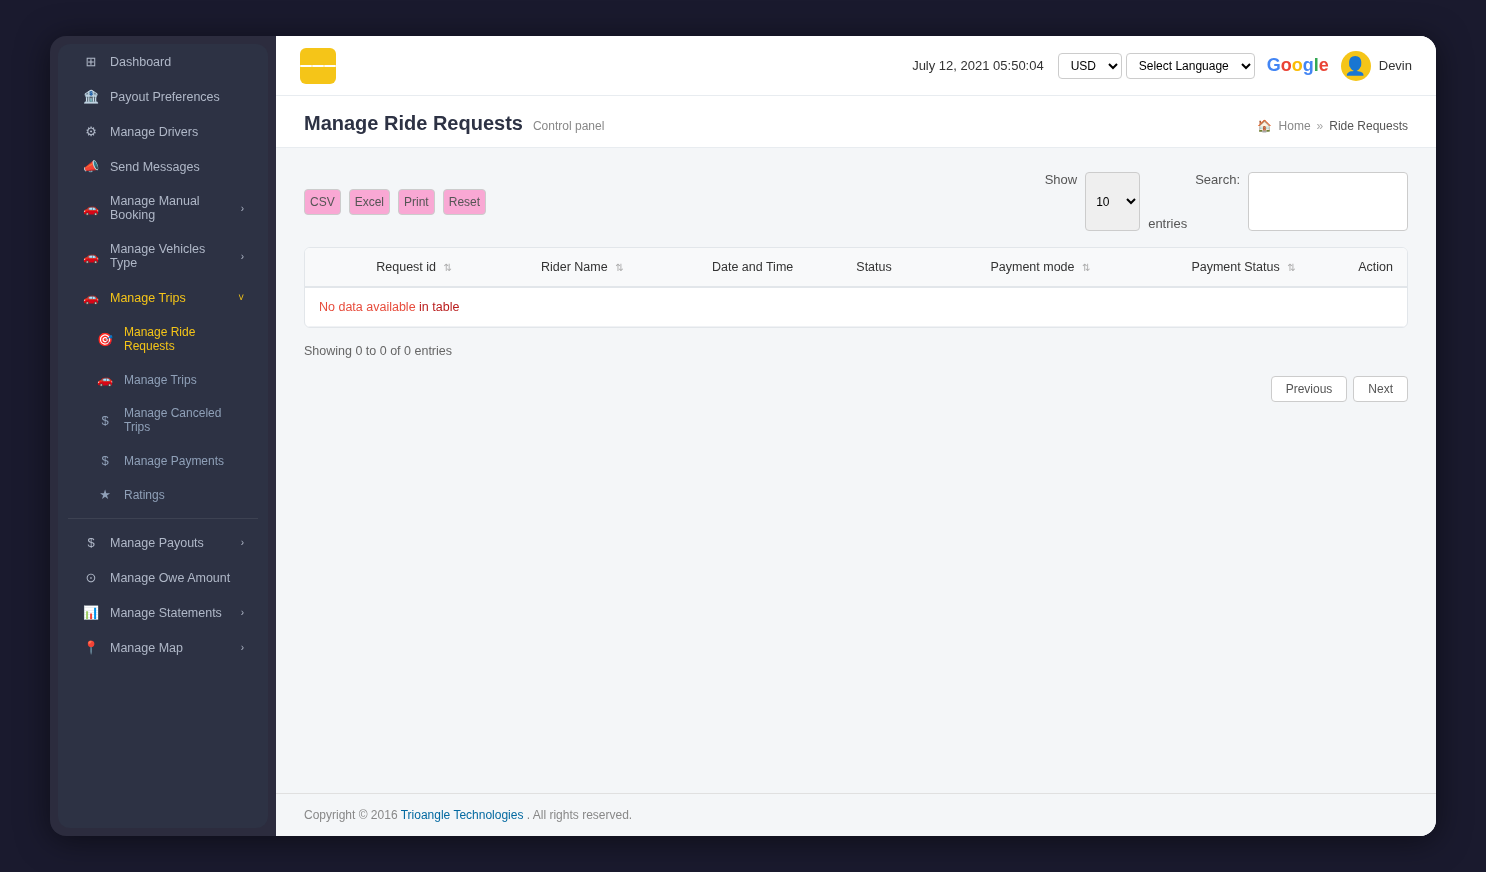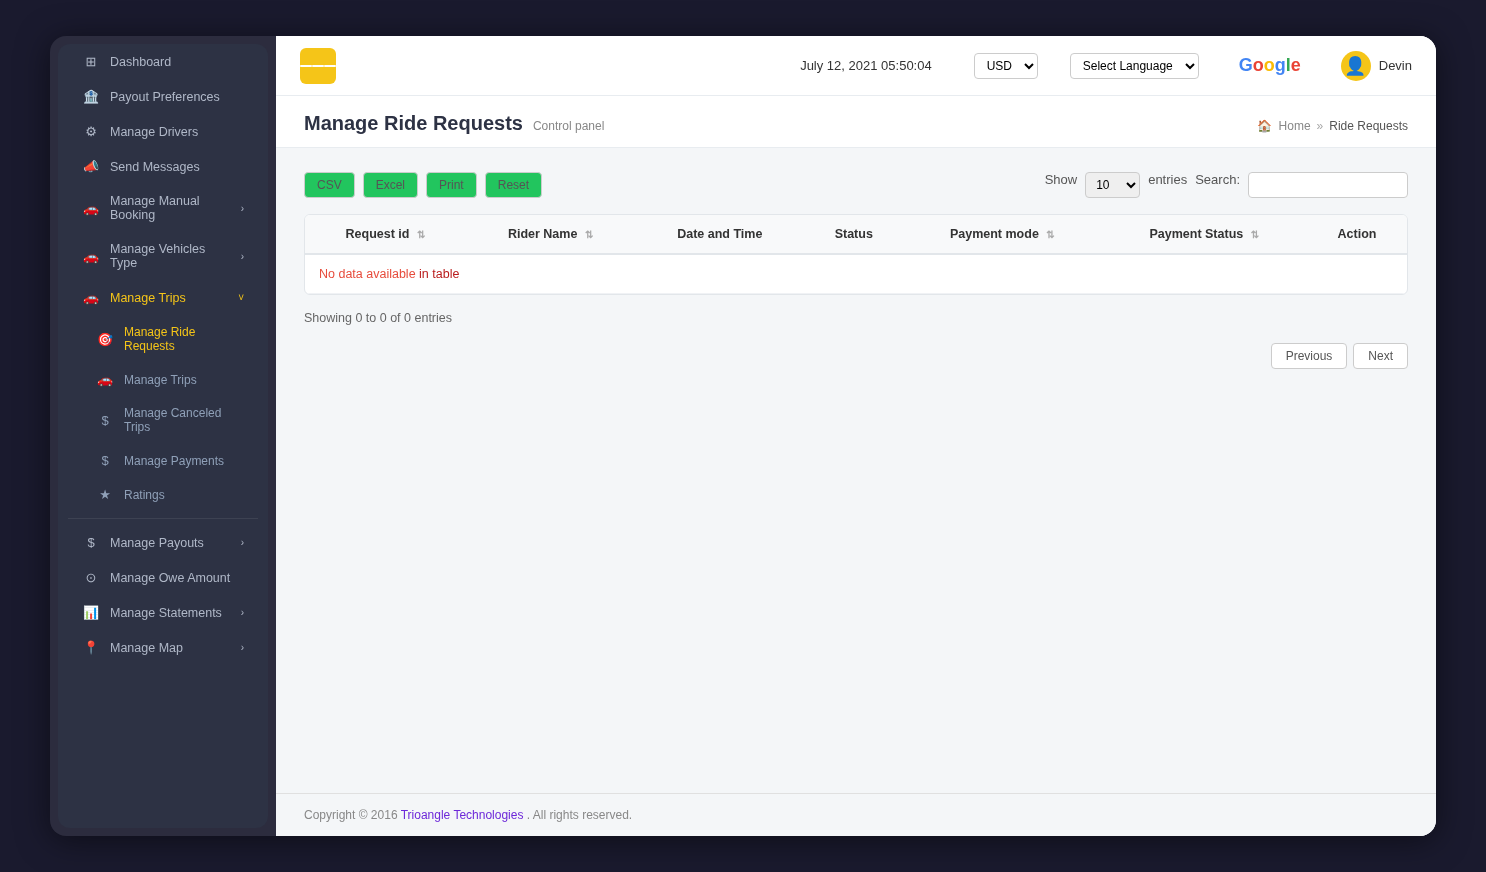--- a/index.html
+++ b/index.html
@@ -68,21 +68,21 @@
       overflow: hidden;
     }
     
     .topbar {
       background: #fff;
       display: flex;
       align-items: center;
       padding: 0 24px;
       height: 60px;
       border-bottom: 1px solid #e8ecf0;
-      gap: 32px;
+      gap: 4px;
     }
     .topbar-menu-btn {
       background: #f5c518;
       border: none;
       border-radius: 6px;
       width: 36px;
       height: 36px;
       cursor: pointer;
       display: flex;
       align-items: center;
@@ -139,40 +139,40 @@
     }
     
     .table-controls {
       display: flex;
       align-items: center;
       gap: 8px;
       margin-bottom: 16px;
     }
     .ctrl-btn {
       border: 1px solid #ccc;
-      background: #22c55e;
+      background: #f9a8d4;
       border-radius: 4px;
-      padding: 5px 12px;
+      padding: 5px 5px;
       font-size: 12px;
       cursor: pointer;
       color: #555;
     }
     .table-controls-right {
       margin-left: auto;
       display: flex;
       gap: 8px;
     }
     .show-label { font-size: 13px; color: #555; }
     .show-select {
       border: 1px solid #ccc;
       border-radius: 4px;
       padding: 4px 6px;
       font-size: 12px;
     }
-    .entries-label { font-size: 13px; color: #555; }
+    .entries-label { font-size: 13px; color: #555; margin-top: 44px; }
     .search-label { font-size: 13px; color: #555; }
     .search-input {
       border: 1px solid #ccc;
       border-radius: 4px;
       padding: 5px 10px;
       font-size: 12px;
       width: 160px;
     }
     
     .data-table {
@@ -185,24 +185,24 @@
     .data-table table {
       width: 100%;
       border-collapse: collapse;
     }
     .data-table thead tr {
       background: #f8f9fa;
       border-bottom: 2px solid #e2e6ea;
     }
     .data-table th {
       padding: 12px 14px;
-      text-align: center;
+      text-align: right;
       font-size: 12.5px;
       color: #333;
-      font-weight: 700;
+      font-weight: 400;
       white-space: nowrap;
     }
     .data-table th .sort-icon { color: #aaa; margin-left: 4px; font-size: 10px; }
     .data-table td {
       padding: 12px 14px;
       font-size: 12.5px;
       color: #555;
       border-bottom: 1px solid #f0f2f5;
     }
     .no-data { color: #888; font-size: 13px; }
@@ -226,21 +226,21 @@
       color: #555;
     }
     
     .footer {
       background: #f4f6f8;
       border-top: 1px solid #e0e0e0;
       padding: 14px 28px;
       font-size: 12px;
       color: #888;
     }
-    .footer a { color: #6d28d9; text-decoration: none; }
+    .footer a { color: #0369a1; text-decoration: none; }
     
     .ham-line {
       display: block;
       width: 18px;
       height: 2px;
       background: #fff;
       margin: 3px auto;
       border-radius: 2px;
     }
     

